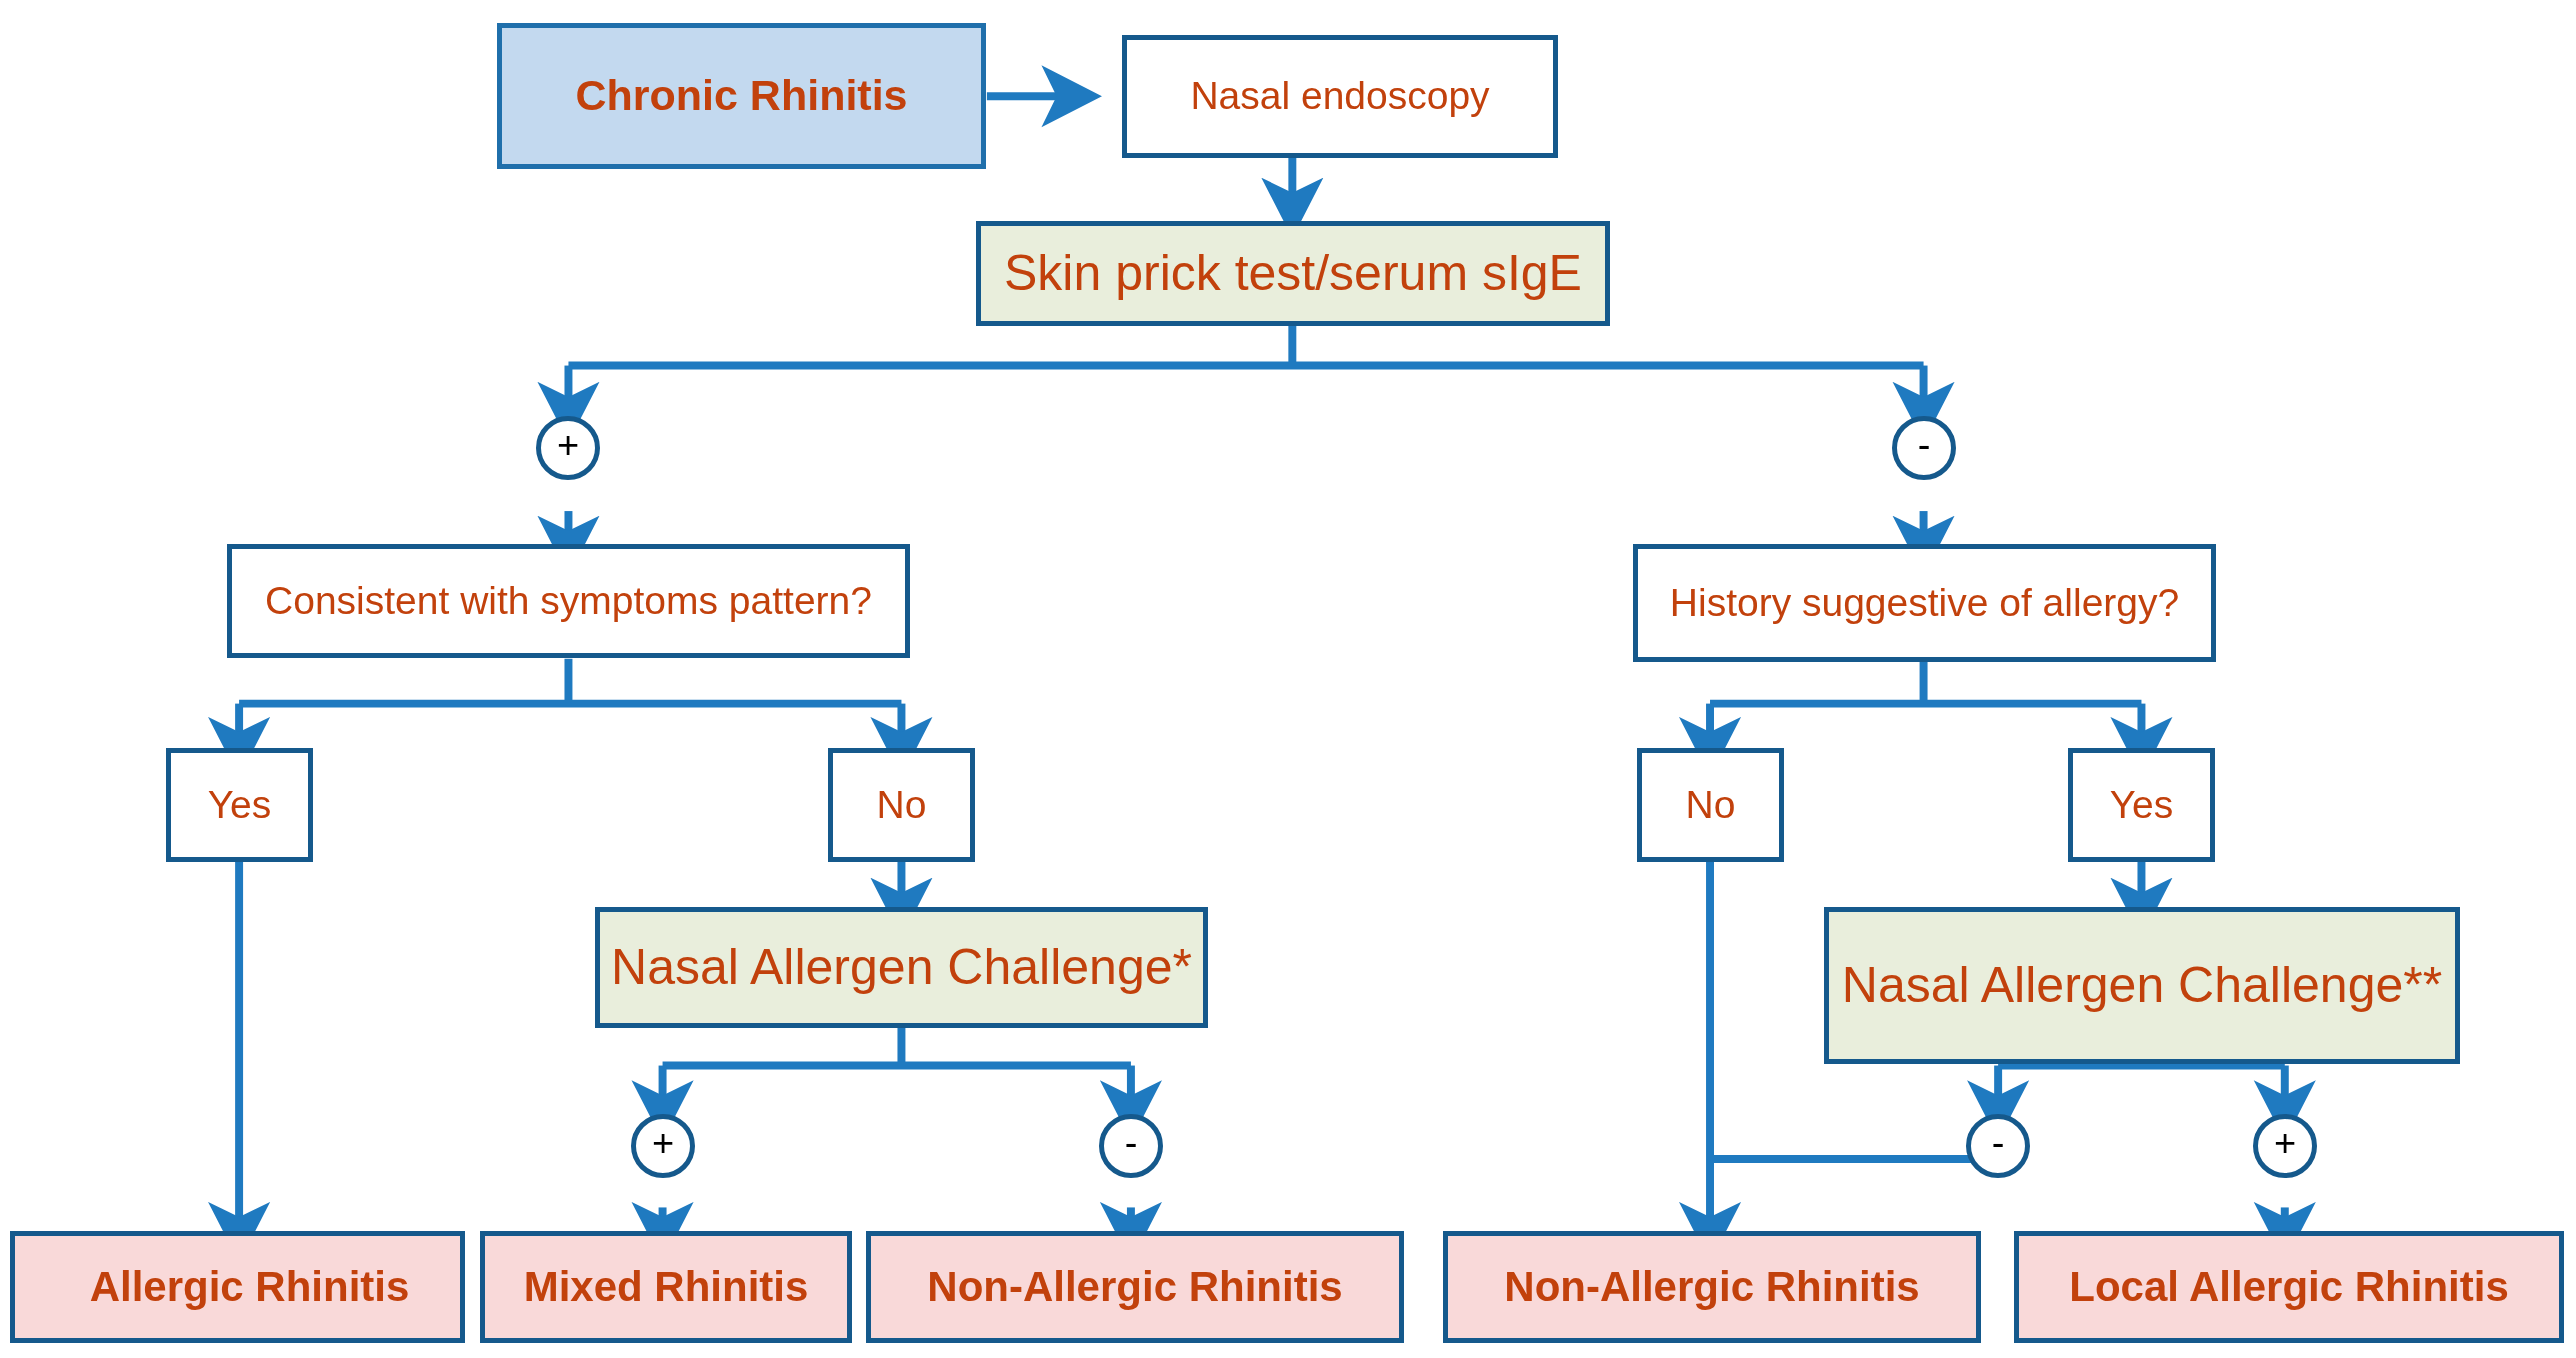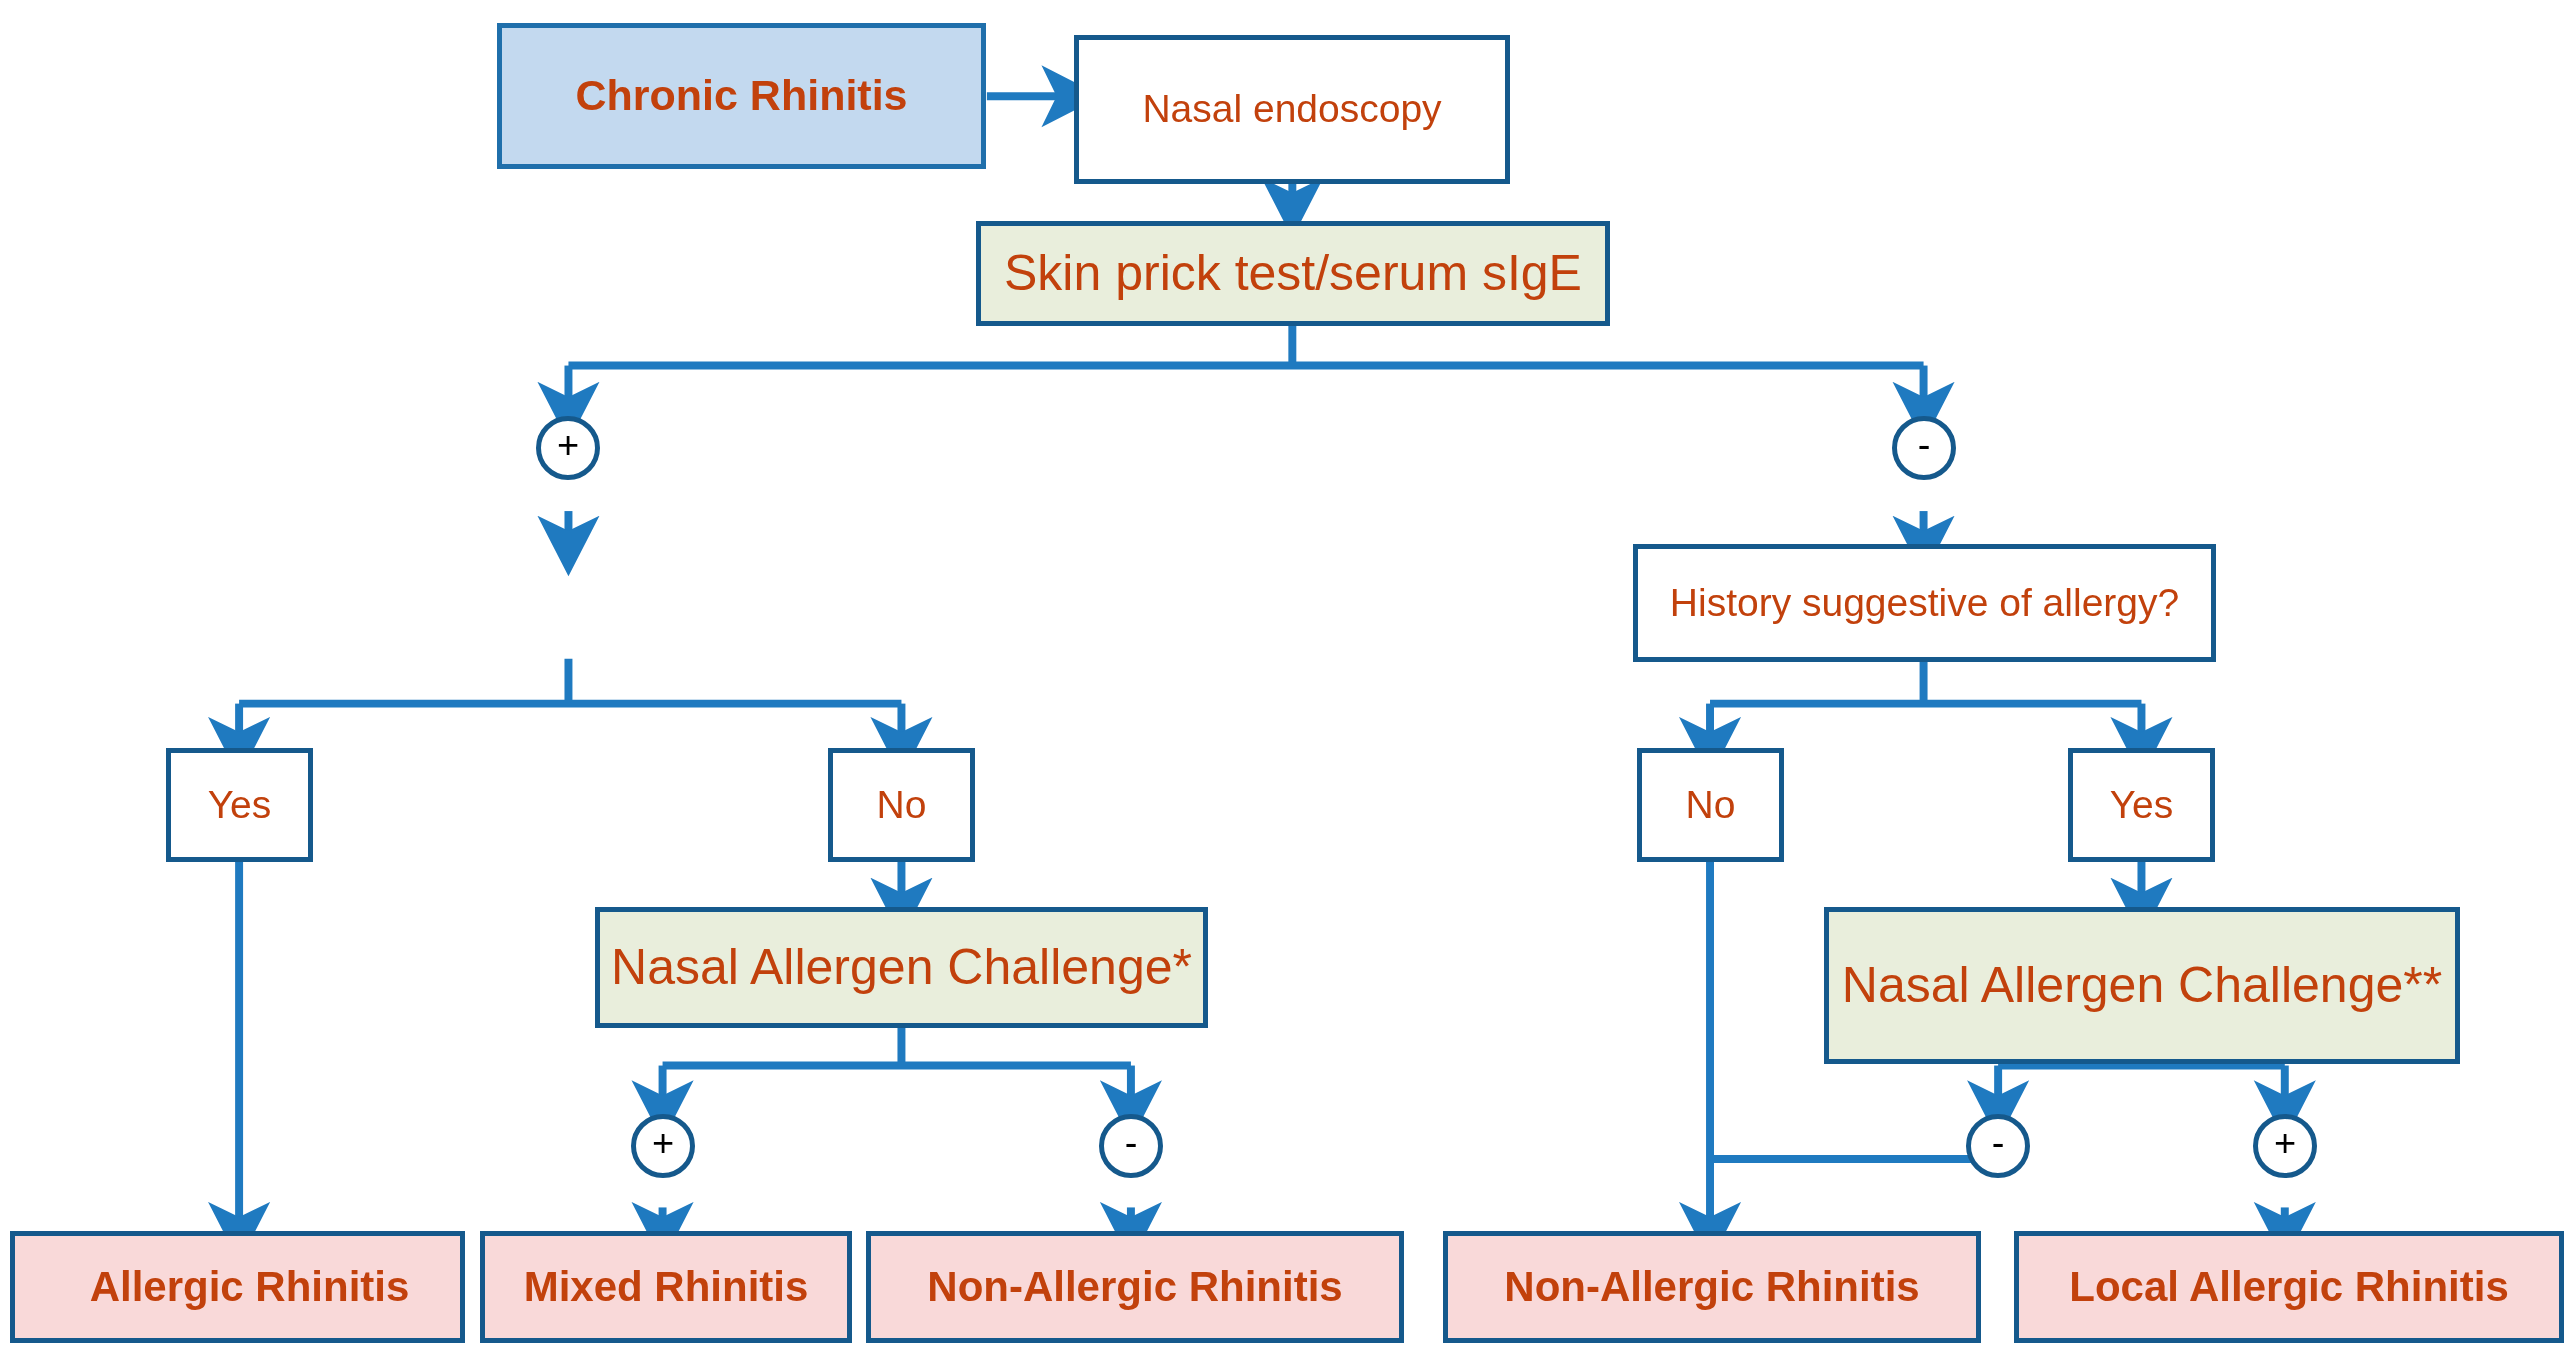--- a/index.html
+++ b/index.html
@@ -157,28 +157,31 @@
       <path d="M2760,1472 L2760,1532"></path>
       <path d="M3156,1472 L3156,1532"></path>
       <path d="M3156,1668 L3156,1700"></path>
     </g>
   </svg>
 
   <div class="node n-start" style="left:497px; top:23px; width:489px; height:146px;">
     <span>Chronic Rhinitis</span>
   </div>
 
-  <div class="node n-plain" style="left:1074px; top:35px; width:436px; height:149px;">
+  <div class="node n-plain" style="left:1122px; top:35px; width:436px; height:123px;">
     <span>Nasal endoscopy</span>
   </div>
 
   <div class="node n-test" style="left:976px; top:221px; width:634px; height:105px;">
     <span>Skin prick test/serum sIgE</span>
   </div>
 
+  <div class="node n-plain" style="left:227px; top:544px; width:683px; height:114px;">
+    <span>Consistent with symptoms pattern?</span>
+  </div>
 
   <div class="node n-plain" style="left:1633px; top:544px; width:583px; height:118px;">
     <span>History suggestive of allergy?</span>
   </div>
 
   <div class="node n-plain n-small" style="left:166px; top:748px; width:147px; height:114px;">
     <span>Yes</span>
   </div>
 
   <div class="node n-plain n-small" style="left:828px; top:748px; width:147px; height:114px;">

